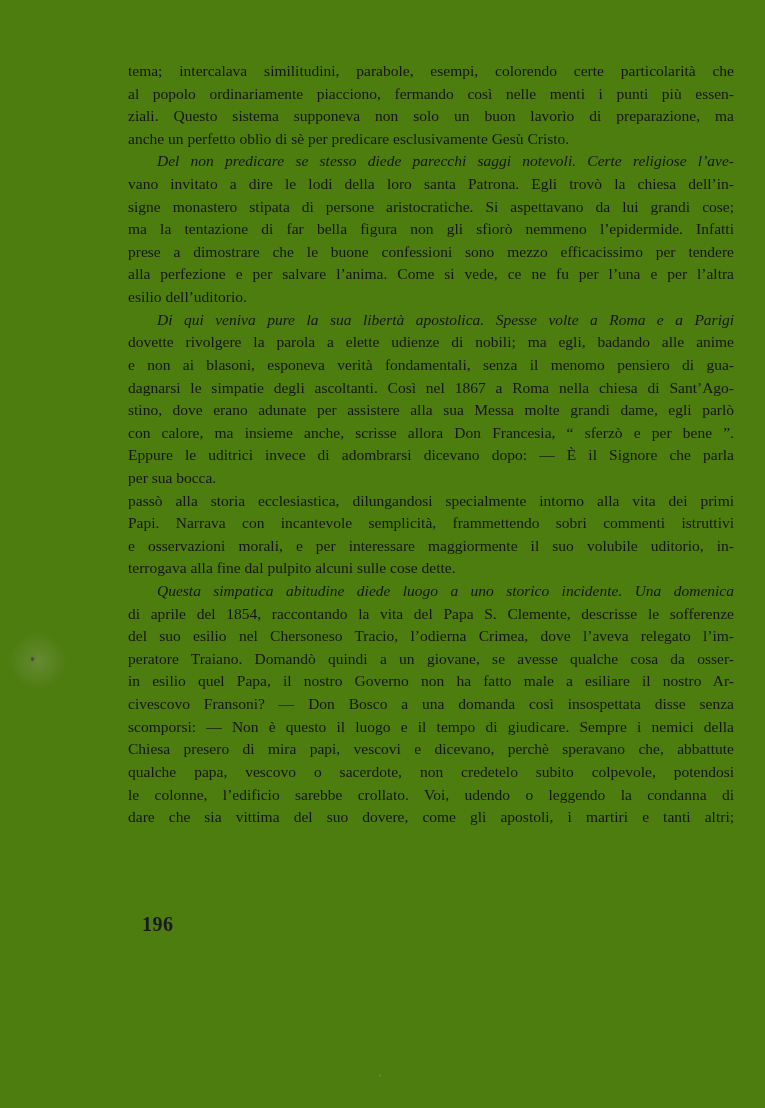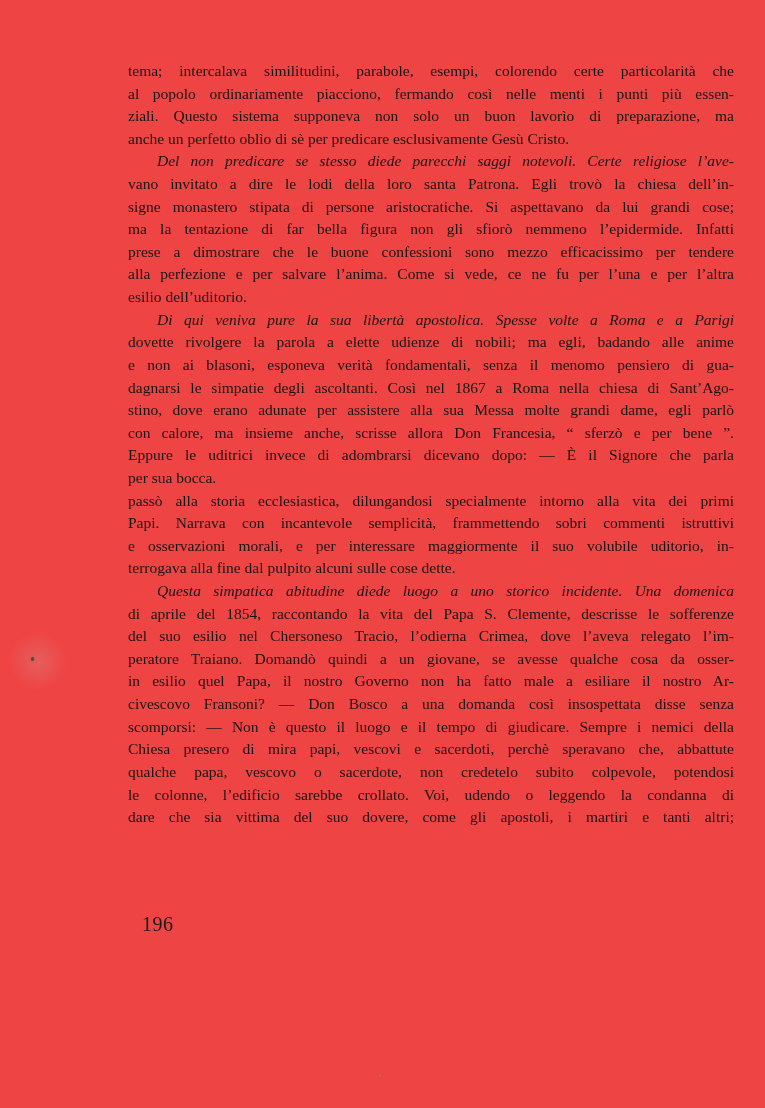--- a/index.html
+++ b/index.html
@@ -47,20 +47,21 @@
     text-align-last: left;
   }
   .page-number {
     position: absolute;
     left: 142px;
     top: 912px;
     font-size: 20px;
     line-height: 24px;
     color: #1a1a1a;
     letter-spacing: 0.5px;
+    font-weight: bold;
   }
   .speck {
     position: absolute;
     left: 31px;
     top: 657px;
     width: 3px;
     height: 4px;
     background: #4a4a46;
     border-radius: 50%;
     box-shadow: 0 0 3px rgba(80,80,75,0.5);
@@ -80,21 +81,21 @@
     top: 1074px;
     width: 2px;
     height: 3px;
     background: rgba(140,140,135,0.45);
     border-radius: 50%;
   }
 </style>
 </head>
 <body>
 
-<div class="page" style="background: #ef4444;">
+<div class="page" style="background: #4d7c0f;">
   <div class="speck-halo"></div>
   <div class="speck"></div>
   <div class="speck-faint"></div>
 
   <div class="text-block" id="text-block" style="color: rgb(22, 22, 22);">
       <div class="para">
         <div class="line">tema; intercalava similitudini, parabole, esempi, colorendo certe particolarità che</div>
         <div class="line">al popolo ordinariamente piacciono, fermando così nelle menti i punti più essen-</div>
         <div class="line">ziali. Questo sistema supponeva non solo un buon lavorìo di preparazione, ma</div>
         <div class="line endpara">anche un perfetto oblìo di sè per predicare esclusivamente Gesù Cristo.</div>
@@ -125,21 +126,21 @@
         <div class="line endpara">terrogava alla fine dal pulpito alcuni sulle cose dette.</div>
       </div>
       <div class="para">
         <div class="line indent">Questa simpatica abitudine diede luogo a uno storico incidente. Una domenica</div>
         <div class="line">di aprile del 1854, raccontando la vita del Papa S. Clemente, descrisse le sofferenze</div>
         <div class="line">del suo esilio nel Chersoneso Tracio, l’odierna Crimea, dove l’aveva relegato l’im-</div>
         <div class="line">peratore Traiano. Domandò quindi a un giovane, se avesse qualche cosa da osser-</div>
         <div class="line">in esilio quel Papa, il nostro Governo non ha fatto male a esiliare il nostro Ar-</div>
         <div class="line">civescovo Fransoni? — Don Bosco a una domanda così insospettata disse senza</div>
         <div class="line">scomporsi: — Non è questo il luogo e il tempo di giudicare. Sempre i nemici della</div>
-        <div class="line">Chiesa presero di mira papi, vescovi e sacerdoti, perchè speravano che, abbattute</div>
+        <div class="line">Chiesa presero di mira papi, vescovi e dicevano, perchè speravano che, abbattute</div>
         <div class="line">qualche papa, vescovo o sacerdote, non credetelo subito colpevole, potendosi</div>
         <div class="line">le colonne, l’edificio sarebbe crollato. Voi, udendo o leggendo la condanna di</div>
         <div class="line">dare che sia vittima del suo dovere, come gli apostoli, i martiri e tanti altri;</div>
       </div>
     </div>
 
   <div class="page-number">196</div>
 </div>
 
 </body></html>

